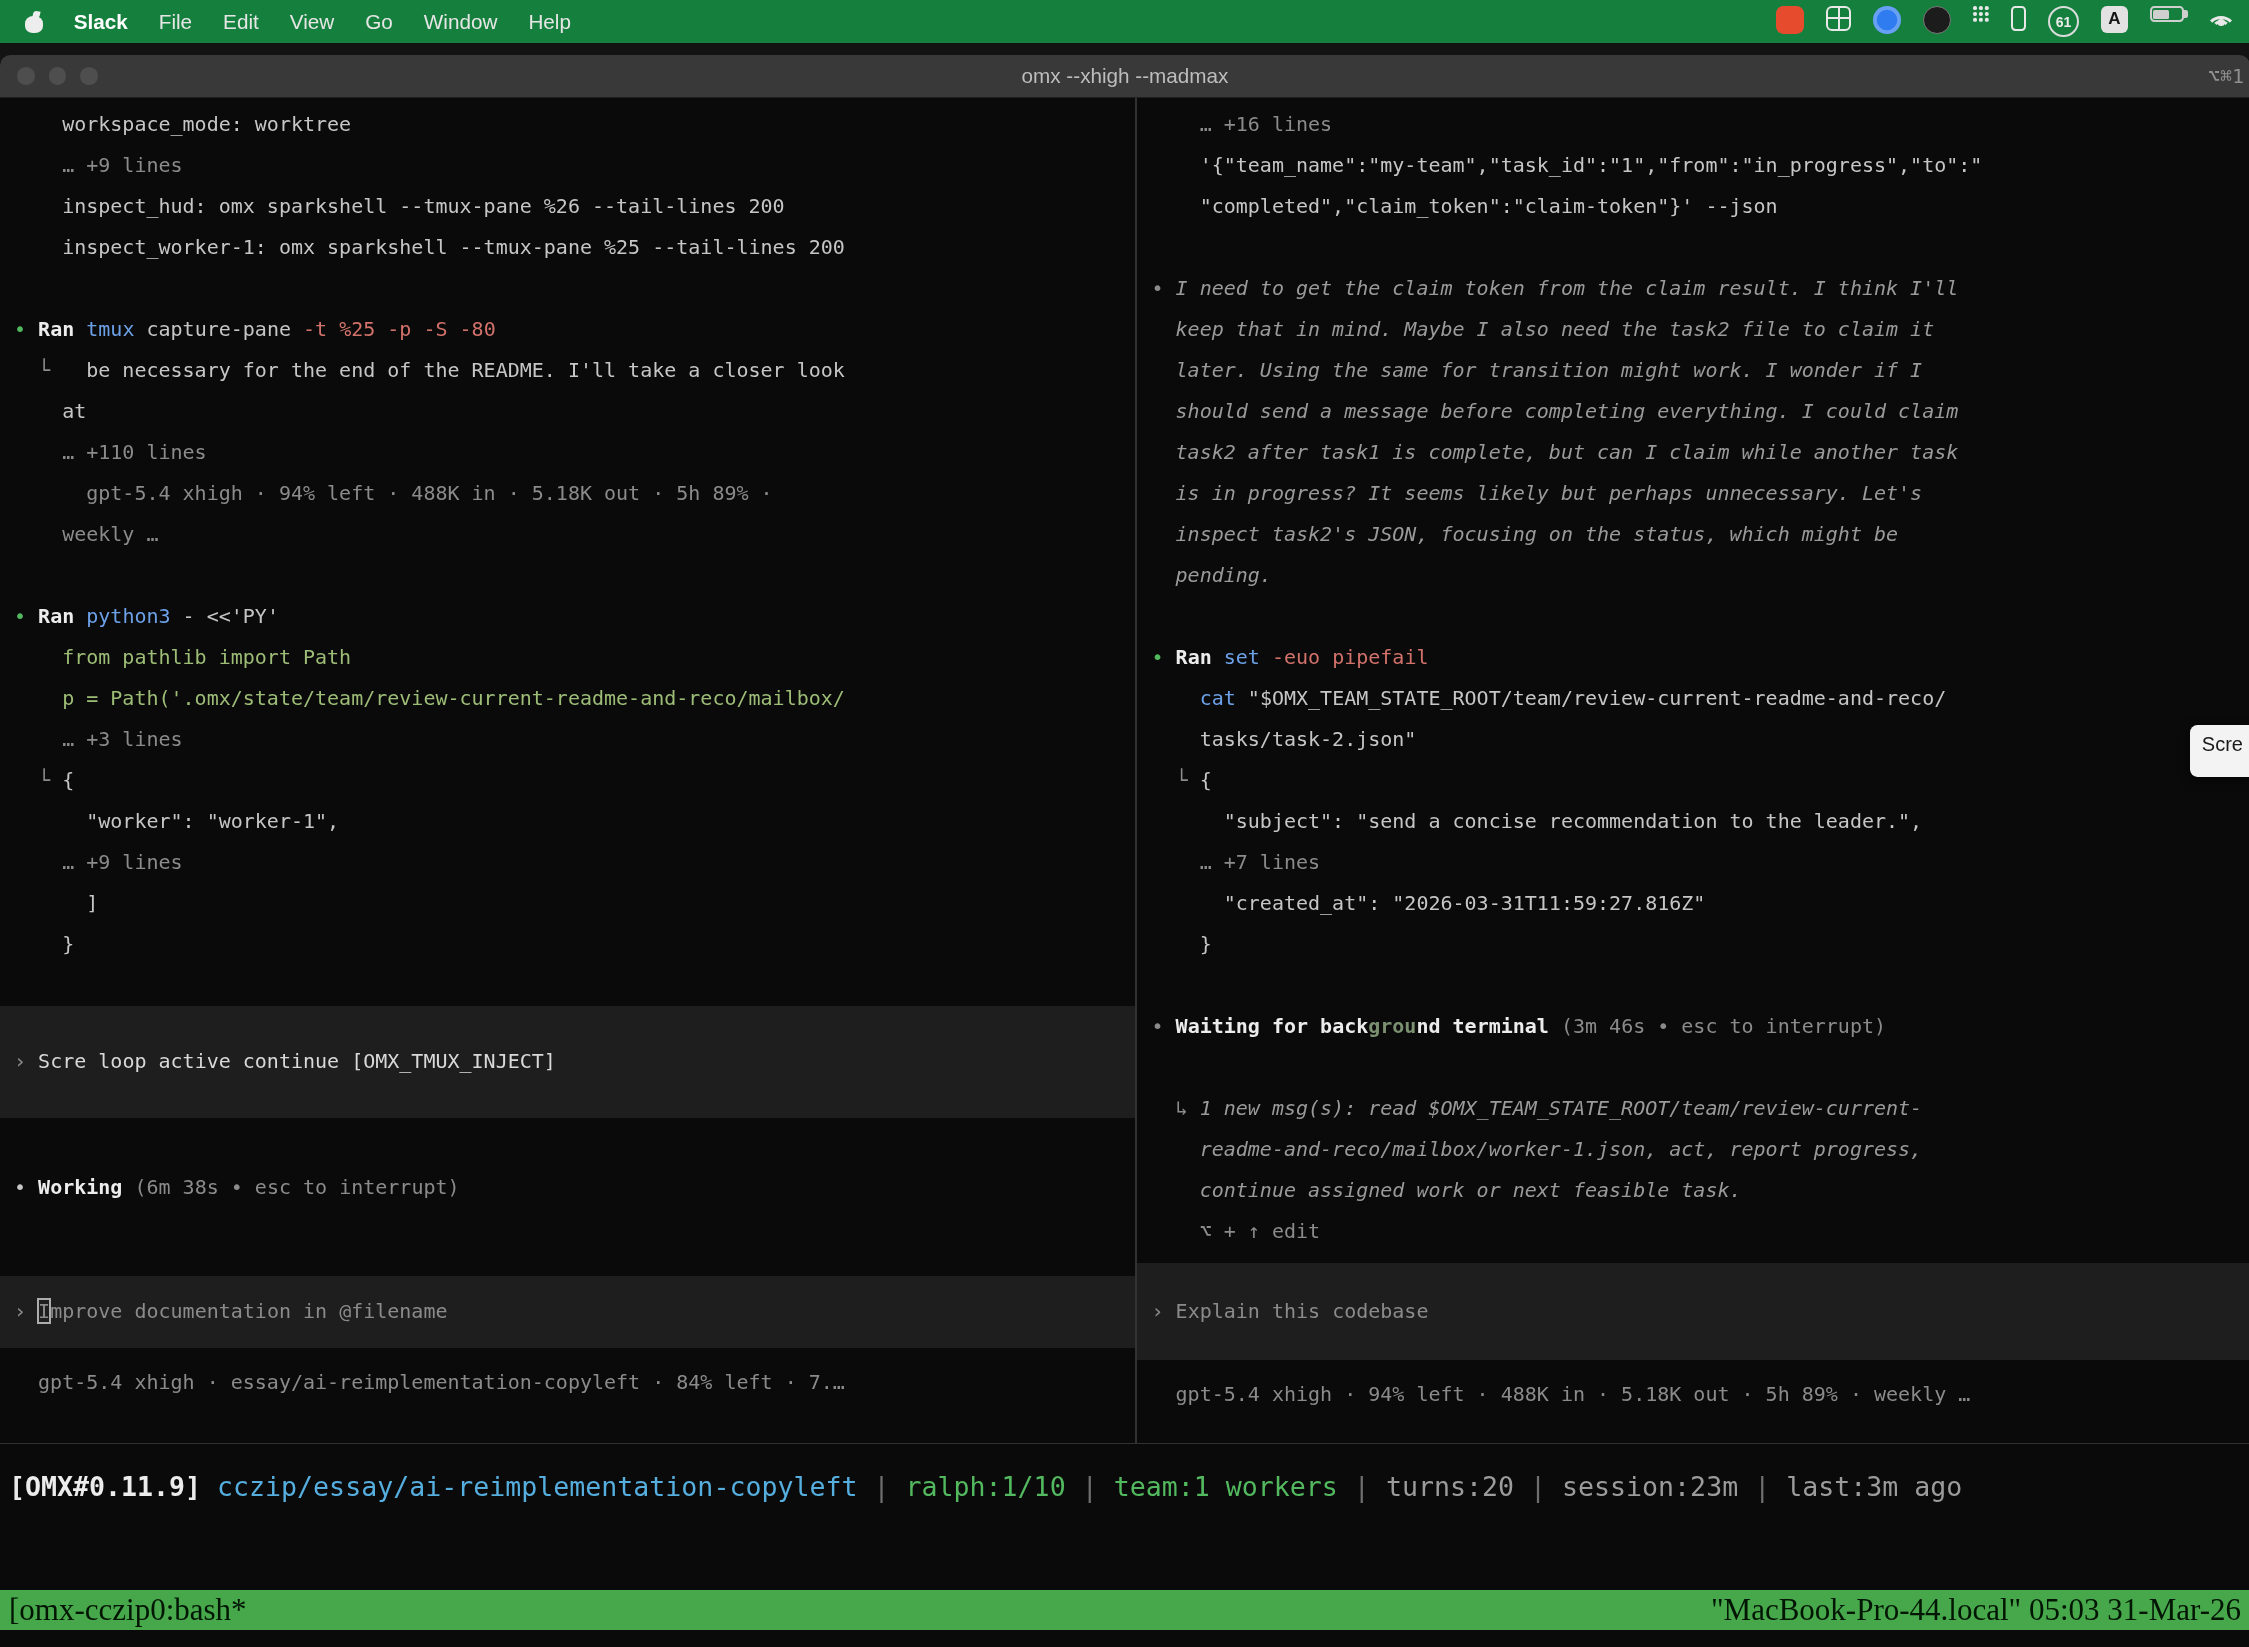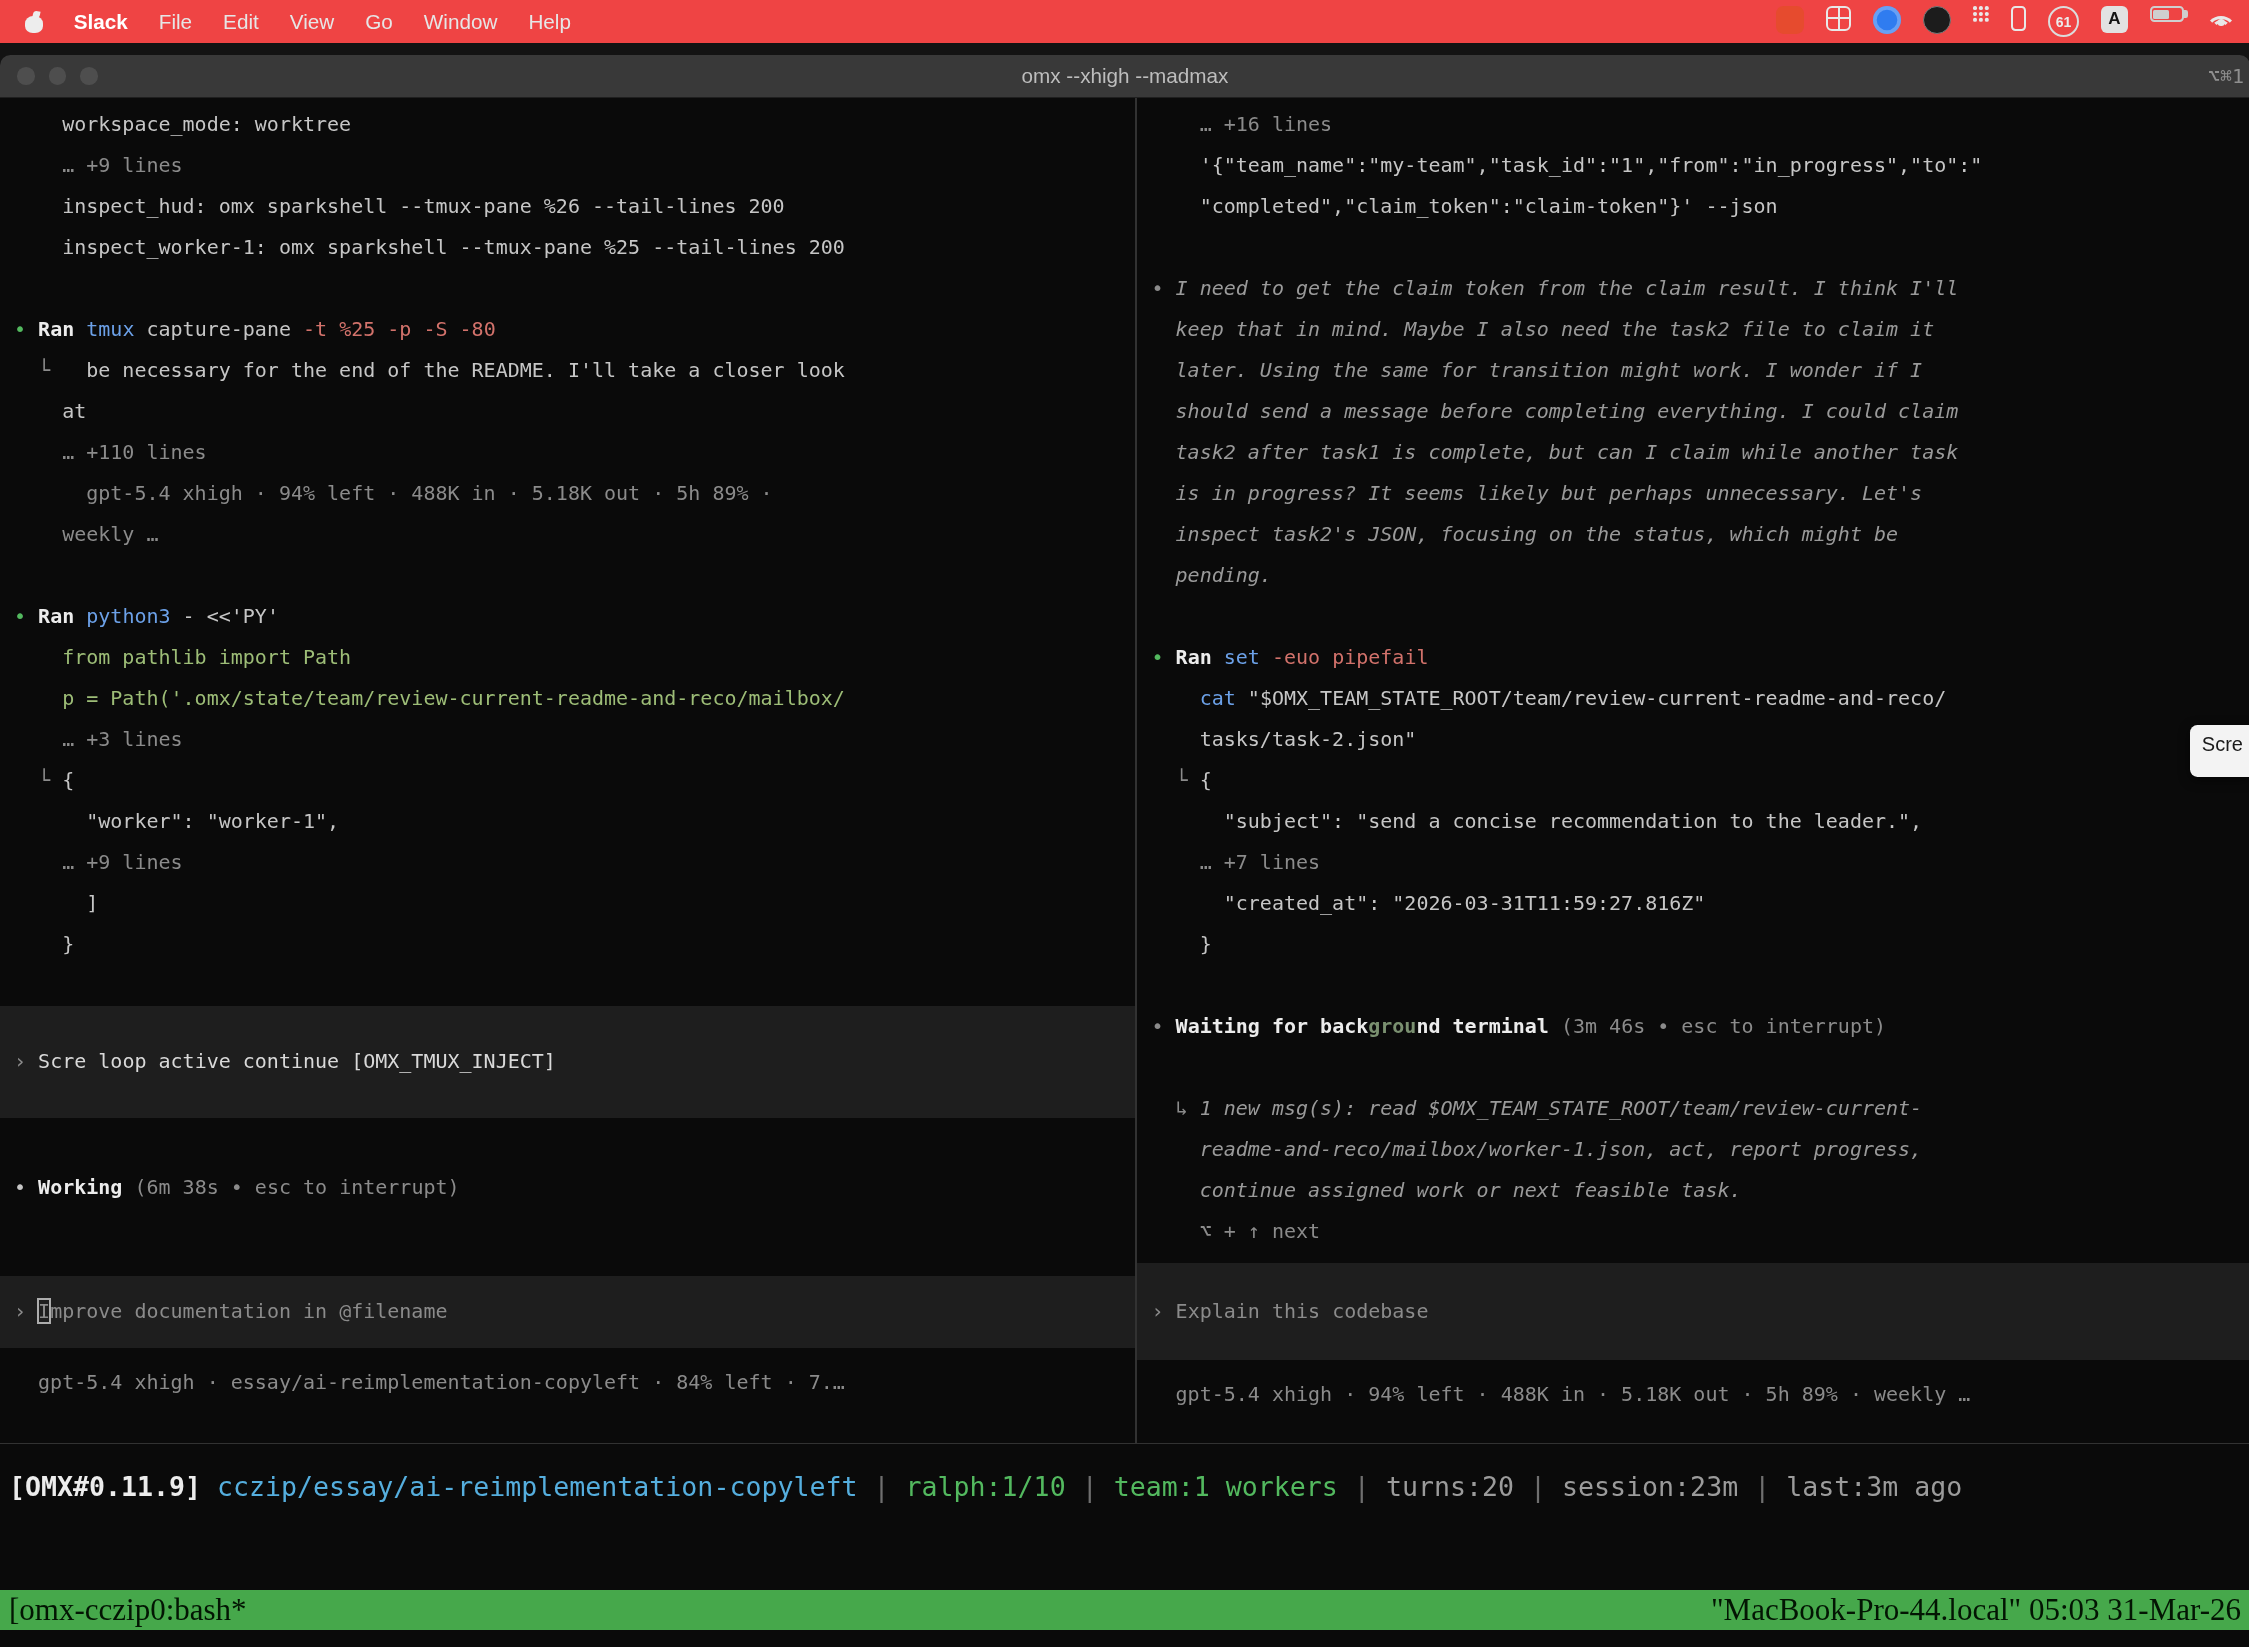--- a/index.html
+++ b/index.html
@@ -1,19 +1,19 @@
 <!DOCTYPE html>
 <html style="--terminal-bg: #0a0a0a; --band-bg: #1e1e1e; --titlebar-bg: #393939; --fg: #c6c6c6; --bright: #ececec; --dim: #8b8b8b; --green: #53b95f; --code-green: #9dbd77; --blue: #6ca1e8; --cyan: #55aede; --red: #d2726b; --thinking: #9a9a9a; --tmux-green: #46a84b;font-size:11.8px"><head>
 <meta charset="utf-8">
 <style>
 *{margin:0;padding:0;box-sizing:border-box}
 html,body{width:2250px;height:1648px;overflow:hidden;background:#131313;font-family:"Liberation Sans","DejaVu Sans",sans-serif}
 
 
-.menu-bar{height:43px;background:#ef4444;display:flex;align-items:center;justify-content:space-between;padding:0 13.3px 0 25px;color:#ededed;font-size:20.7px}
+.menu-bar{height:43px;background:#15803d;display:flex;align-items:center;justify-content:space-between;padding:0 13.3px 0 25px;color:#ededed;font-size:20.7px}
 .mb-left{display:flex;align-items:center;gap:31px}
 .app-name{font-weight:700;color:#fff}
 .mi{color:#e6e6e6}
 .apple{position:relative;width:17.7px;height:22px;display:inline-block}
 .apple:before{content:"";position:absolute;left:0;right:0;top:5.9px;bottom:0;background:#ededed;border-radius:46% 46% 44% 44%}
 .apple:after{content:"";position:absolute;left:8px;top:0;width:6.6px;height:6.6px;background:#ededed;border-radius:60% 0 60% 0;transform:rotate(12deg)}
 .mb-right{display:flex;align-items:flex-start;gap:22px}
 .tray{display:inline-flex;align-items:center;justify-content:center}
 .rec{width:28px;height:28px;border-radius:7.4px;background:#e64b2e}
 .gridic{width:25px;height:25px;border:2.2px solid #e8e8e8;border-radius:5.9px;background:linear-gradient(#e8e8e8,#e8e8e8) 50% 0/2.2px 100% no-repeat,linear-gradient(#e8e8e8,#e8e8e8) 0 50%/100% 2.2px no-repeat}
@@ -179,21 +179,21 @@
         <div class="ln"><span class="c-d">      "subject": "send a concise recommendation to the leader.",</span></div>
         <div class="ln"><span class="c-dim">    … +7 lines</span></div>
         <div class="ln"><span class="c-d">      "created_at": "2026-03-31T11:59:27.816Z"</span></div>
         <div class="ln"><span class="c-d">    }</span></div>
         <div class="ln"></div>
         <div class="ln"><span class="c-dim">• </span><span class="c-b">Waiting for back</span><span class="c-sh">grou</span><span class="c-b">nd terminal</span><span class="c-d"> </span><span class="c-dim">(3m 46s • esc to interrupt)</span></div>
         <div class="ln"></div>
         <div class="ln"><span class="c-dim">  ↳ </span><span class="c-i">1 new msg(s): read $OMX_TEAM_STATE_ROOT/team/review-current-</span></div>
         <div class="ln"><span class="c-i">    readme-and-reco/mailbox/worker-1.json, act, report progress,</span></div>
         <div class="ln"><span class="c-i">    continue assigned work or next feasible task.</span></div>
-        <div class="ln"><span class="c-dim">    ⌥ + ↑ next</span></div>
+        <div class="ln"><span class="c-dim">    ⌥ + ↑ edit</span></div>
         <div style="height: 11px;"></div>
         <div class="band" style="height: 97px;">
           <div class="ln"><span class="c-dim">› </span><span class="c-dim">Explain this codebase</span></div>
         </div>
         <div style="height: 14px;"></div>
         <div class="ln"><span class="c-dim">  gpt-5.4 xhigh · 94% left · 488K in · 5.18K out · 5h 89% · weekly …</span></div>
       </div>
   </div>
   <div class="hud">
     <div class="ln hud-line"><span class="c-b">[OMX#0.11.9]</span><span class="c-d"> </span><span class="c-cy">cczip/essay/ai-reimplementation-copyleft</span><span class="c-sep"> | </span><span class="c-gn">ralph:1/10</span><span class="c-sep"> | </span><span class="c-gn">team:1 workers</span><span class="c-sep"> | </span><span class="c-mg">turns:20</span><span class="c-sep"> | </span><span class="c-mg">session:23m</span><span class="c-sep"> | </span><span class="c-mg">last:3m ago</span></div>

